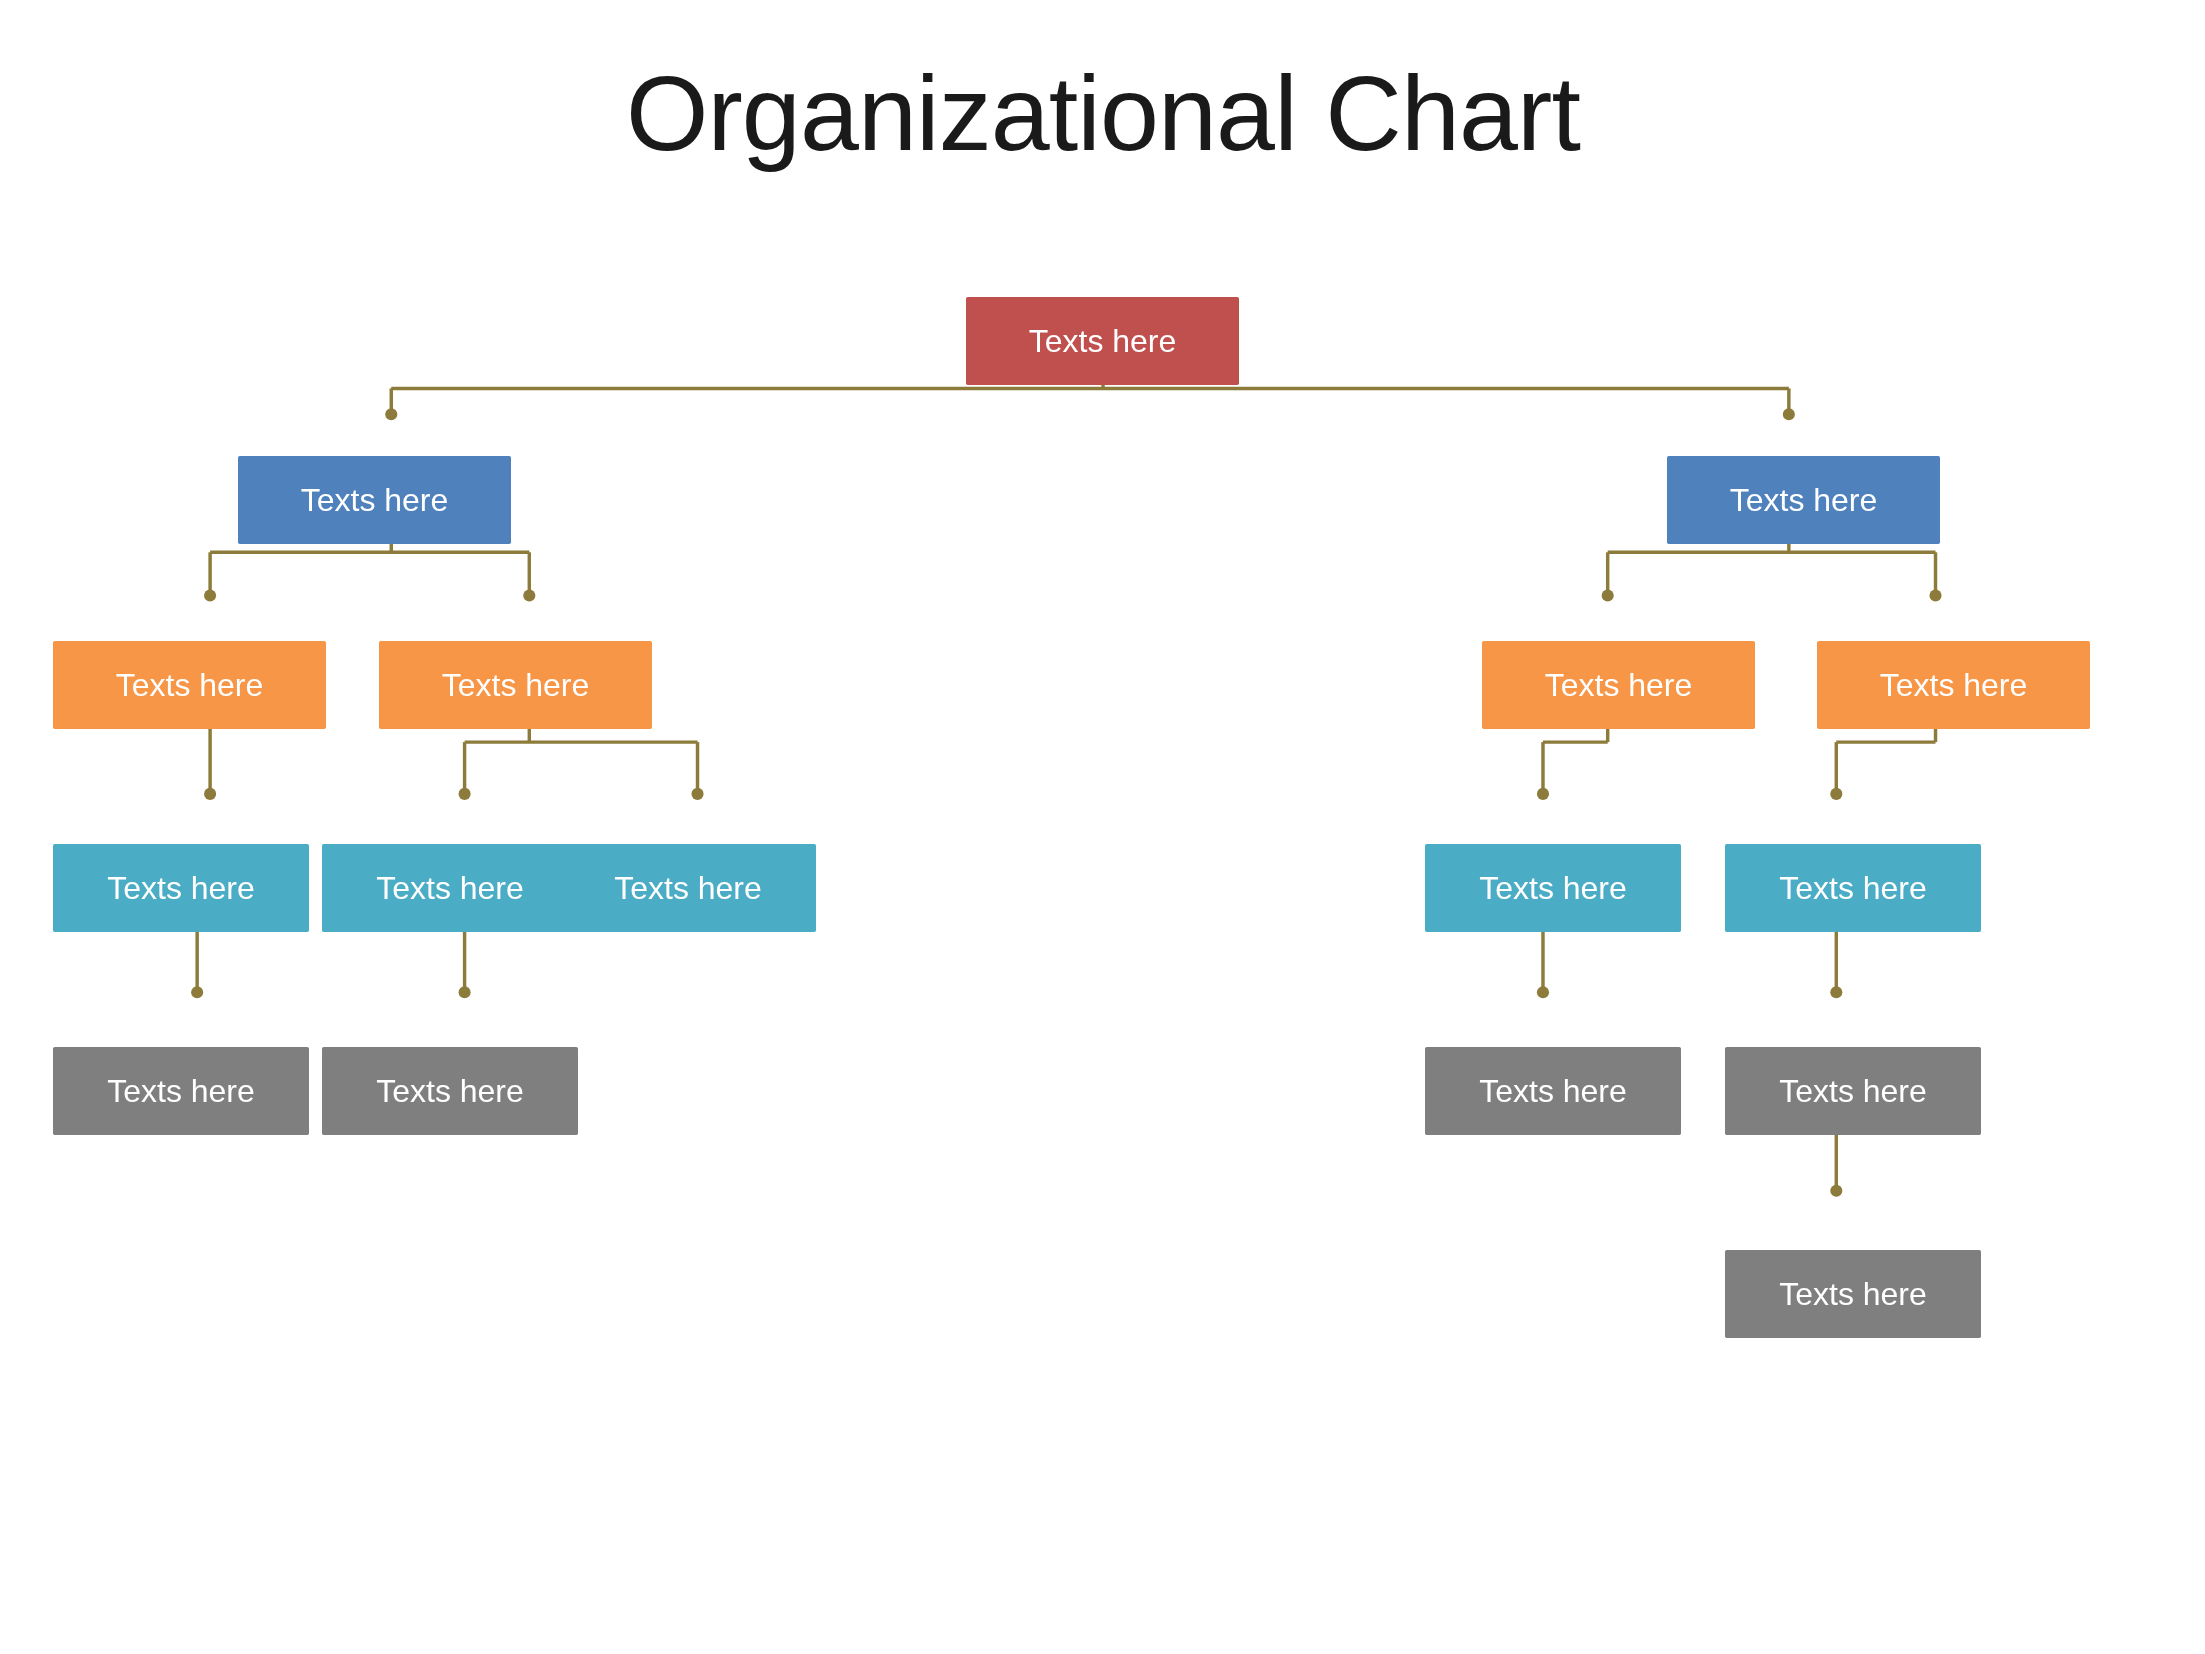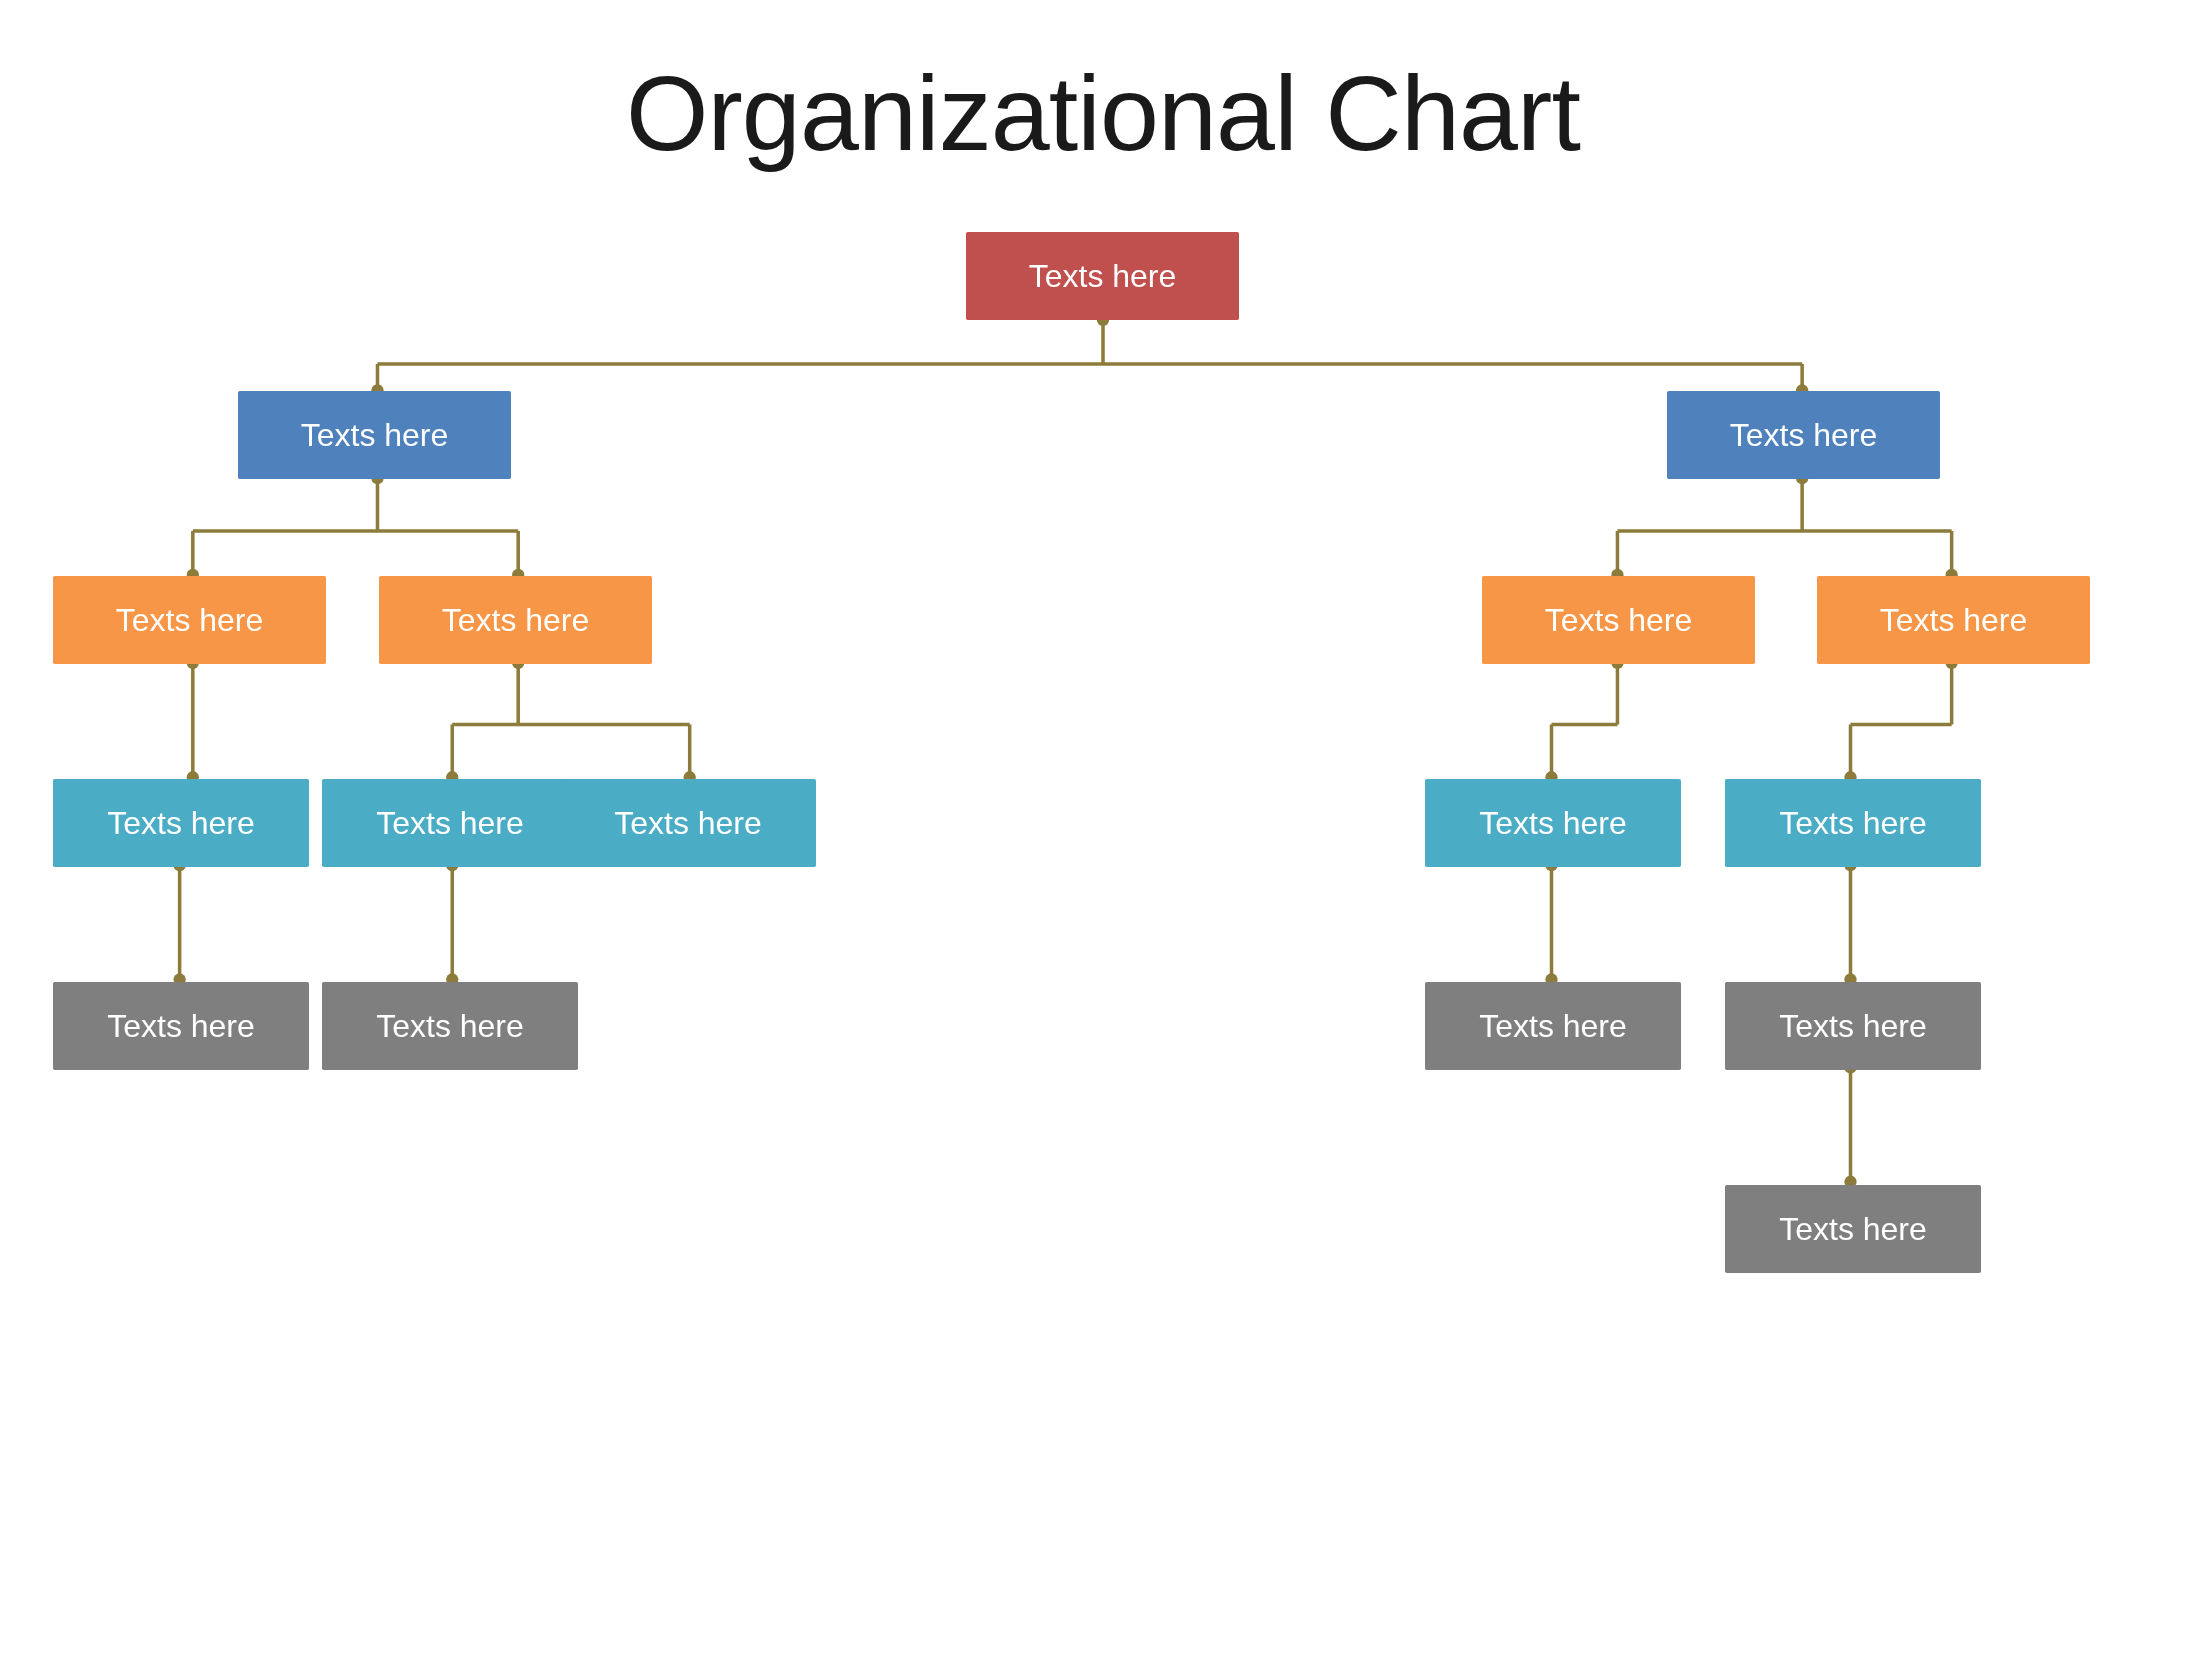--- a/index.html
+++ b/index.html
@@ -13,21 +13,21 @@
       display: flex;
       flex-direction: column;
       align-items: center;
     }
 
     .page-title {
       font-size: 106px;
       font-weight: 400;
       color: #1a1a1a;
       margin-top: 53px;
-      margin-bottom: 58px;
+      margin-bottom: 85px;
       letter-spacing: -0.9px;
     }
 
     
     .chart-area {
       position: relative;
       width: 2206px;
       flex: 1;
     }
 
@@ -45,20 +45,21 @@
       position: absolute;
       display: flex;
       align-items: center;
       justify-content: center;
       text-align: center;
       color: #ffffff;
       font-size: 32px;
       font-weight: 500;
       padding: 10.6px 17.6px;
       border-radius: 1.8px;
+      margin-top: 38px;
     }
 
     .node-red    { background-color: #c0504d; }
     .node-blue   { background-color: #4f81bd; }
     .node-orange { background-color: #f79646; }
     .node-teal   { background-color: #4bacc6; }
     .node-gray   { background-color: #7f7f7f; }
 
     
     .node-lg { width: 273px; height: 88px; }

